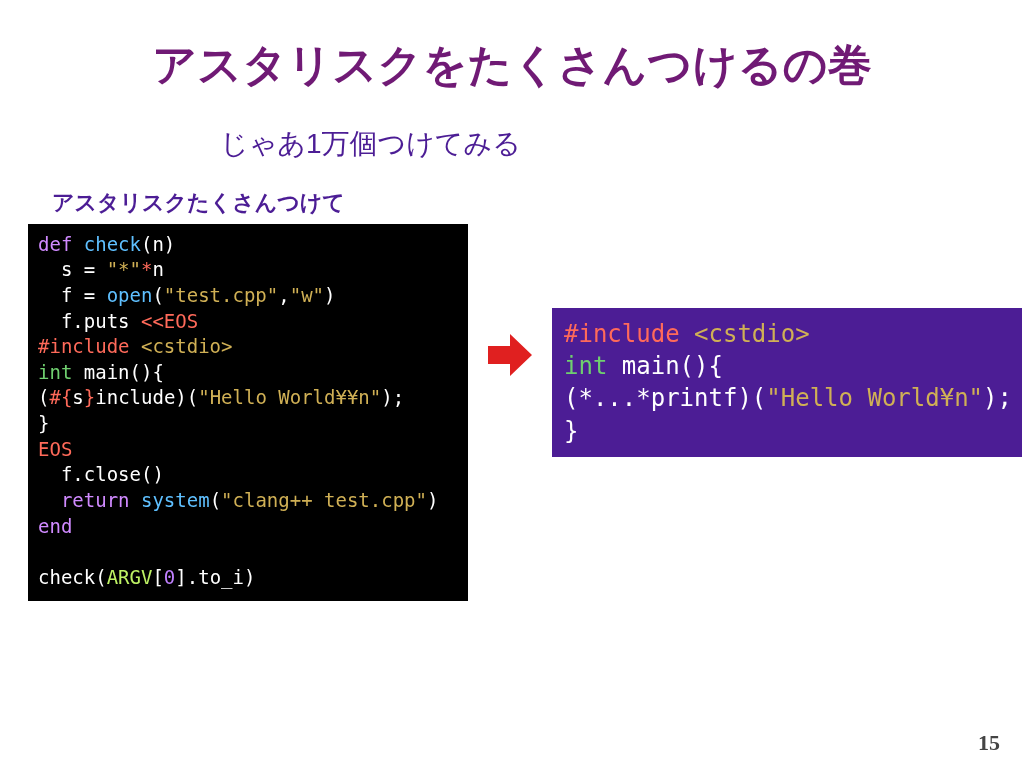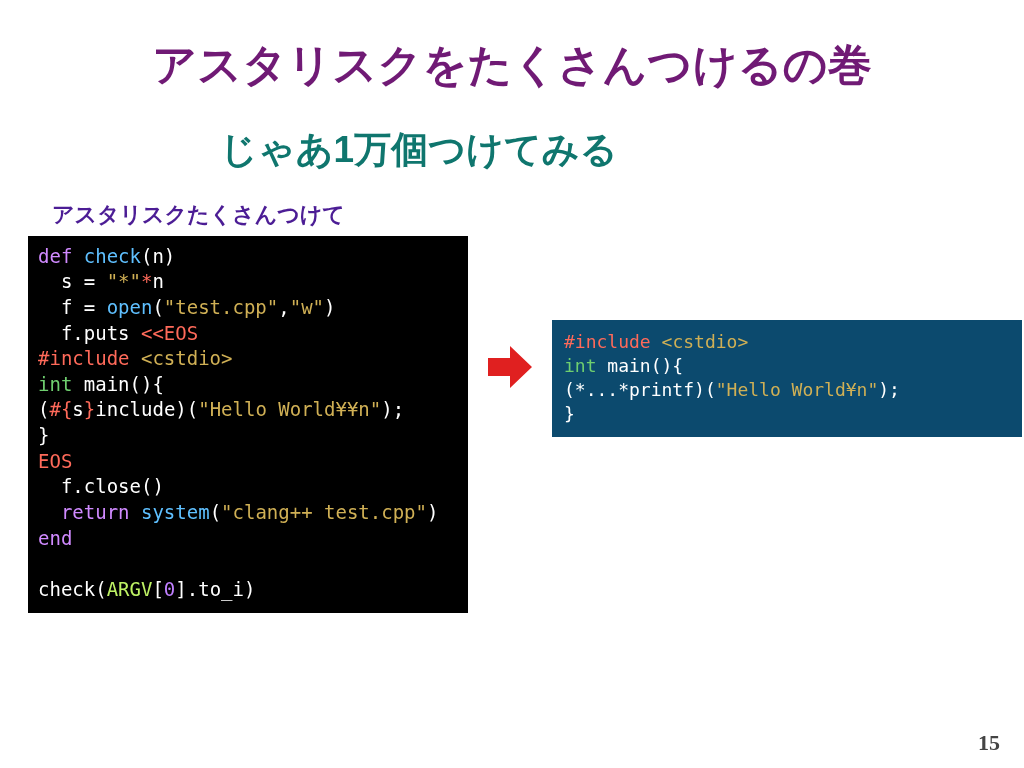--- a/index.html
+++ b/index.html
@@ -12,23 +12,23 @@
       overflow: hidden;
     }
     .title {
       font-size: 44px;
       font-weight: bold;
       color: #701a75;
       text-align: center;
       padding-top: 36px;
     }
     .subtitle {
-      font-size: 37px;
-      font-weight: bold;
-      color: #0f766e;
+      font-size: 28px;
+      font-weight: normal;
+      color: #4c1d95;
       padding-left: 220px;
       padding-top: 30px;
     }
     .caption {
       font-size: 22px;
       font-weight: bold;
       color: #4c1d95;
       padding-left: 52px;
       padding-top: 26px;
       line-height: 1.3;
@@ -44,25 +44,25 @@
       background: #000;
       width: 440px;
       padding: 8px 10px 10px 10px;
       font-family: "Menlo", "Consolas", monospace;
       font-size: 19px;
       line-height: 1.35;
       color: #fff;
       white-space: pre;
     }
     .code-right {
-      background: #0c4a6e;
+      background: #4c1d95;
       width: 470px;
       padding: 10px 10px 10px 12px;
       font-family: "Menlo", "Consolas", monospace;
-      font-size: 18px;
+      font-size: 24px;
       line-height: 1.35;
       color: #fff;
       white-space: pre;
       margin-top: 84px;
     }
     .arrow {
       margin-top: 110px;
       flex: 0 0 auto;
     }
     .kw-def { color: #d08aff; }

